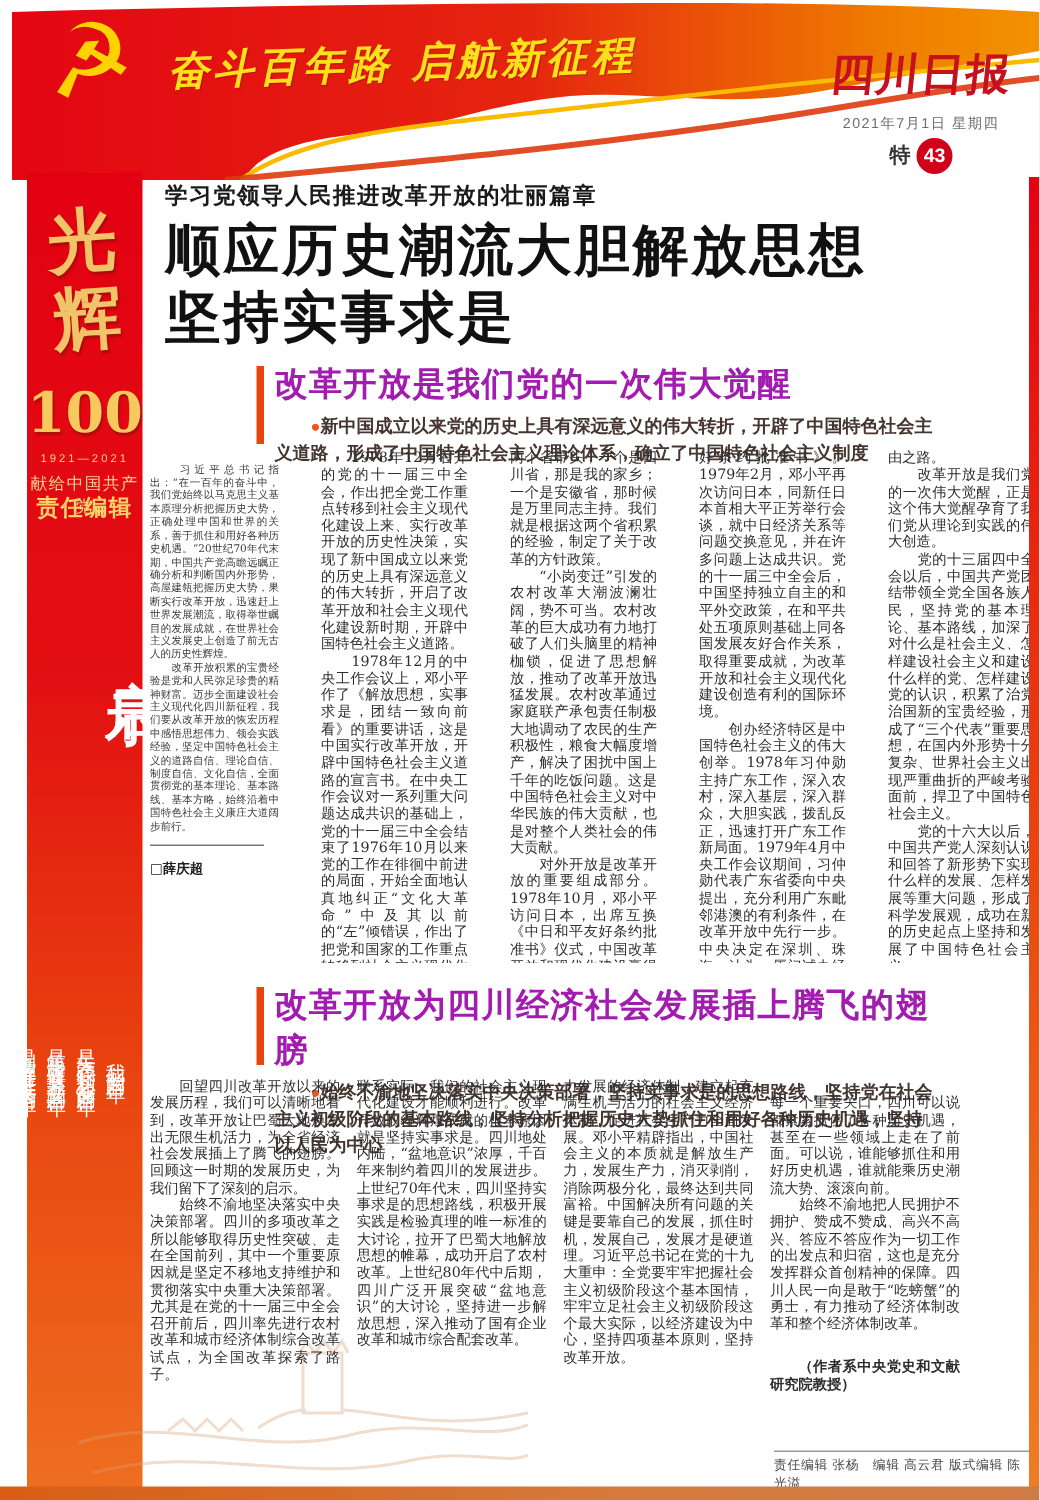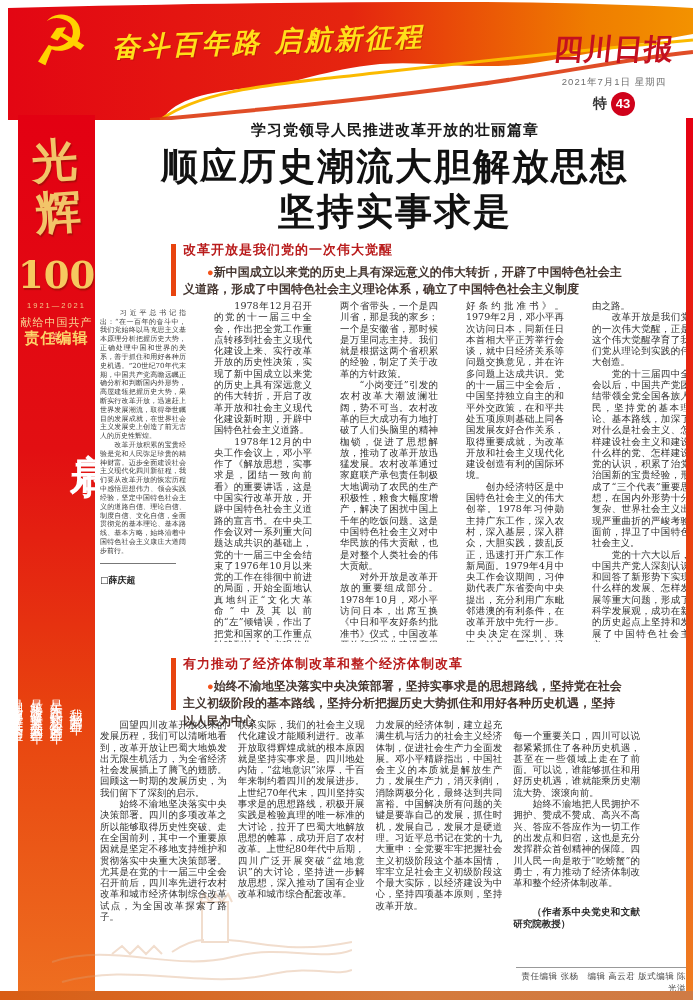--- a/index.html
+++ b/index.html
@@ -42,47 +42,47 @@
          font-family:"DejaVu Serif",serif;font-size:13px;color:#fff;letter-spacing:3px;}
   .verse div{margin:0 3.5px;line-height:1.25;}
 
   
   .right-strip{position:absolute;right:0;top:118px;width:7px;height:874px;
                background:linear-gradient(180deg,#e60012 0%,#e94a10 55%,#ef7d22 100%);}
   .bottom-strip{position:absolute;left:0;bottom:0;width:693px;height:9px;
                 background:linear-gradient(90deg,#d95d14,#d57a3c 60%,#cf7b45);}
 
   
-  .headline{position:absolute;left:110px;top:121px;width:570px;text-align:center;color:#111;}
+  .headline{position:absolute;left:110px;top:121px;width:570px;color:#111;}
   .kicker{font-size:15px;font-weight:bold;letter-spacing:1px;color:#1a1a1a;}
   .head-main{margin-top:4px;font-size:37px;font-weight:900;line-height:1.22;letter-spacing:2px;}
 
   
   .section-head{position:absolute;left:183px;width:440px;}
   .section-head .bar{position:absolute;left:-12px;top:3px;width:4.5px;height:52px;background:#e8440f;}
-  .section-title{font-size:13px;font-weight:bold;color:#b91c1c;letter-spacing:1px;
+  .section-title{font-size:22px;font-weight:bold;color:#a21caf;letter-spacing:1px;
                  font-family:"Liberation Sans",sans-serif;}
   .standfirst{margin-top:5px;font-size:12px;font-weight:bold;color:#453630;line-height:1.45;
               text-indent:2em;}
   .standfirst .dot{color:#f3541c;font-size:11px;}
 
   
   .a1-body{position:absolute;left:100px;top:300px;width:590px;height:342px;display:flex;gap:28px;}
   .col-intro{flex:0 0 86px;font-family:"DejaVu Serif",serif;font-size:7px;line-height:1.26;
              color:#3a3a3a;text-align:justify;white-space:pre-line;overflow:hidden;}
   .intro-rule{border-top:1px solid #777;margin:7px 10px 3px 0;}
   .intro-author{font-size:9px;font-weight:bold;color:#222;white-space:normal;}
   .ncol{flex:1 1 0;font-family:"DejaVu Serif",serif;font-size:9.5px;line-height:11.3px;
         color:#2e2e2e;text-align:justify;white-space:pre-line;overflow:hidden;}
   .a2-body{position:absolute;left:100px;top:719px;width:540px;height:246px;display:flex;gap:11px;}
   .author-note{font-weight:bold;margin-top:18px;text-indent:2em;}
 
   
   .footer{position:absolute;left:516px;top:967px;width:170px;border-top:1px solid #999;
-          padding-top:3px;font-size:8.5px;color:#4a4a4a;text-align:right;letter-spacing:.5px;}
+          padding-top:3px;font-size:8.5px;color:#4a4a4a;text-align:left;letter-spacing:.5px;}
 
   .watermark{position:absolute;left:52px;top:842px;opacity:.45;pointer-events:none;}
 </style>
 </head>
 <body>
 
 <div class="page">
 
   <div class="banner">
     <svg width="693" height="120" viewBox="0 0 693 120">
@@ -170,21 +170,21 @@
     <div class="ncol">好条约批准书》。1979年2月，邓小平再次访问日本，同新任日本首相大平正芳举行会谈，就中日经济关系等问题交换意见，并在许多问题上达成共识。党的十一届三中全会后，中国坚持独立自主的和平外交政策，在和平共处五项原则基础上同各国发展友好合作关系，取得重要成就，为改革开放和社会主义现代化建设创造有利的国际环境。
 　　创办经济特区是中国特色社会主义的伟大创举。1978年习仲勋主持广东工作，深入农村，深入基层，深入群众，大胆实践，拨乱反正，迅速打开广东工作新局面。1979年4月中央工作会议期间，习仲勋代表广东省委向中央提出，充分利用广东毗邻港澳的有利条件，在改革开放中先行一步。中央决定在深圳、珠海、汕头、厦门试办经济特区，为全国改革开放探索出一条崭新的由之路。</div>
     <div class="ncol">由之路。
 　　改革开放是我们党的一次伟大觉醒，正是这个伟大觉醒孕育了我们党从理论到实践的伟大创造。
 　　党的十三届四中全会以后，中国共产党团结带领全党全国各族人民，坚持党的基本理论、基本路线，加深了对什么是社会主义、怎样建设社会主义和建设什么样的党、怎样建设党的认识，积累了治党治国新的宝贵经验，形成了“三个代表”重要思想，在国内外形势十分复杂、世界社会主义出现严重曲折的严峻考验面前，捍卫了中国特色社会主义。
 　　党的十六大以后，中国共产党人深刻认识和回答了新形势下实现什么样的发展、怎样发展等重大问题，形成了科学发展观，成功在新的历史起点上坚持和发展了中国特色社会主义。</div>
   </div>
 
   <div class="section-head" style="top:655px;">
     <div class="bar"></div>
-    <div class="section-title">有力推动了经济体制改革和整个经济体制改革</div>
+    <div class="section-title">改革开放为四川经济社会发展插上腾飞的翅膀</div>
     <div class="standfirst">
       <span class="dot">●</span><span>始终不渝地坚决落实中央决策部署，坚持实事求是的思想路线，坚持党在社会主义初级阶段的基本路线，坚持分析把握历史大势抓住和用好各种历史机遇，坚持以人民为中心</span>
     </div>
   </div>
 
   <div class="a2-body">
     <div class="ncol">　　回望四川改革开放以来的发展历程，我们可以清晰地看到，改革开放让巴蜀大地焕发出无限生机活力，为全省经济社会发展插上了腾飞的翅膀。回顾这一时期的发展历史，为我们留下了深刻的启示。
 　　始终不渝地坚决落实中央决策部署。四川的多项改革之所以能够取得历史性突破、走在全国前列，其中一个重要原因就是坚定不移地支持维护和贯彻落实中央重大决策部署。尤其是在党的十一届三中全会召开前后，四川率先进行农村改革和城市经济体制综合改革试点，为全国改革探索了路子。</div>
     <div class="ncol">联系实际，我们的社会主义现代化建设才能顺利进行。改革开放取得辉煌成就的根本原因就是坚持实事求是。四川地处内陆，“盆地意识”浓厚，千百年来制约着四川的发展进步。上世纪70年代末，四川坚持实事求是的思想路线，积极开展实践是检验真理的唯一标准的大讨论，拉开了巴蜀大地解放思想的帷幕，成功开启了农村改革。上世纪80年代中后期，四川广泛开展突破“盆地意识”的大讨论，坚持进一步解放思想，深入推动了国有企业改革和城市综合配套改革。</div>
     <div class="ncol">力发展的经济体制，建立起充满生机与活力的社会主义经济体制，促进社会生产力全面发展。邓小平精辟指出，中国社会主义的本质就是解放生产力，发展生产力，消灭剥削，消除两极分化，最终达到共同富裕。中国解决所有问题的关键是要靠自己的发展，抓住时机，发展自己，发展才是硬道理。习近平总书记在党的十九大重申：全党要牢牢把握社会主义初级阶段这个基本国情，牢牢立足社会主义初级阶段这个最大实际，以经济建设为中心，坚持四项基本原则，坚持改革开放。</div>

